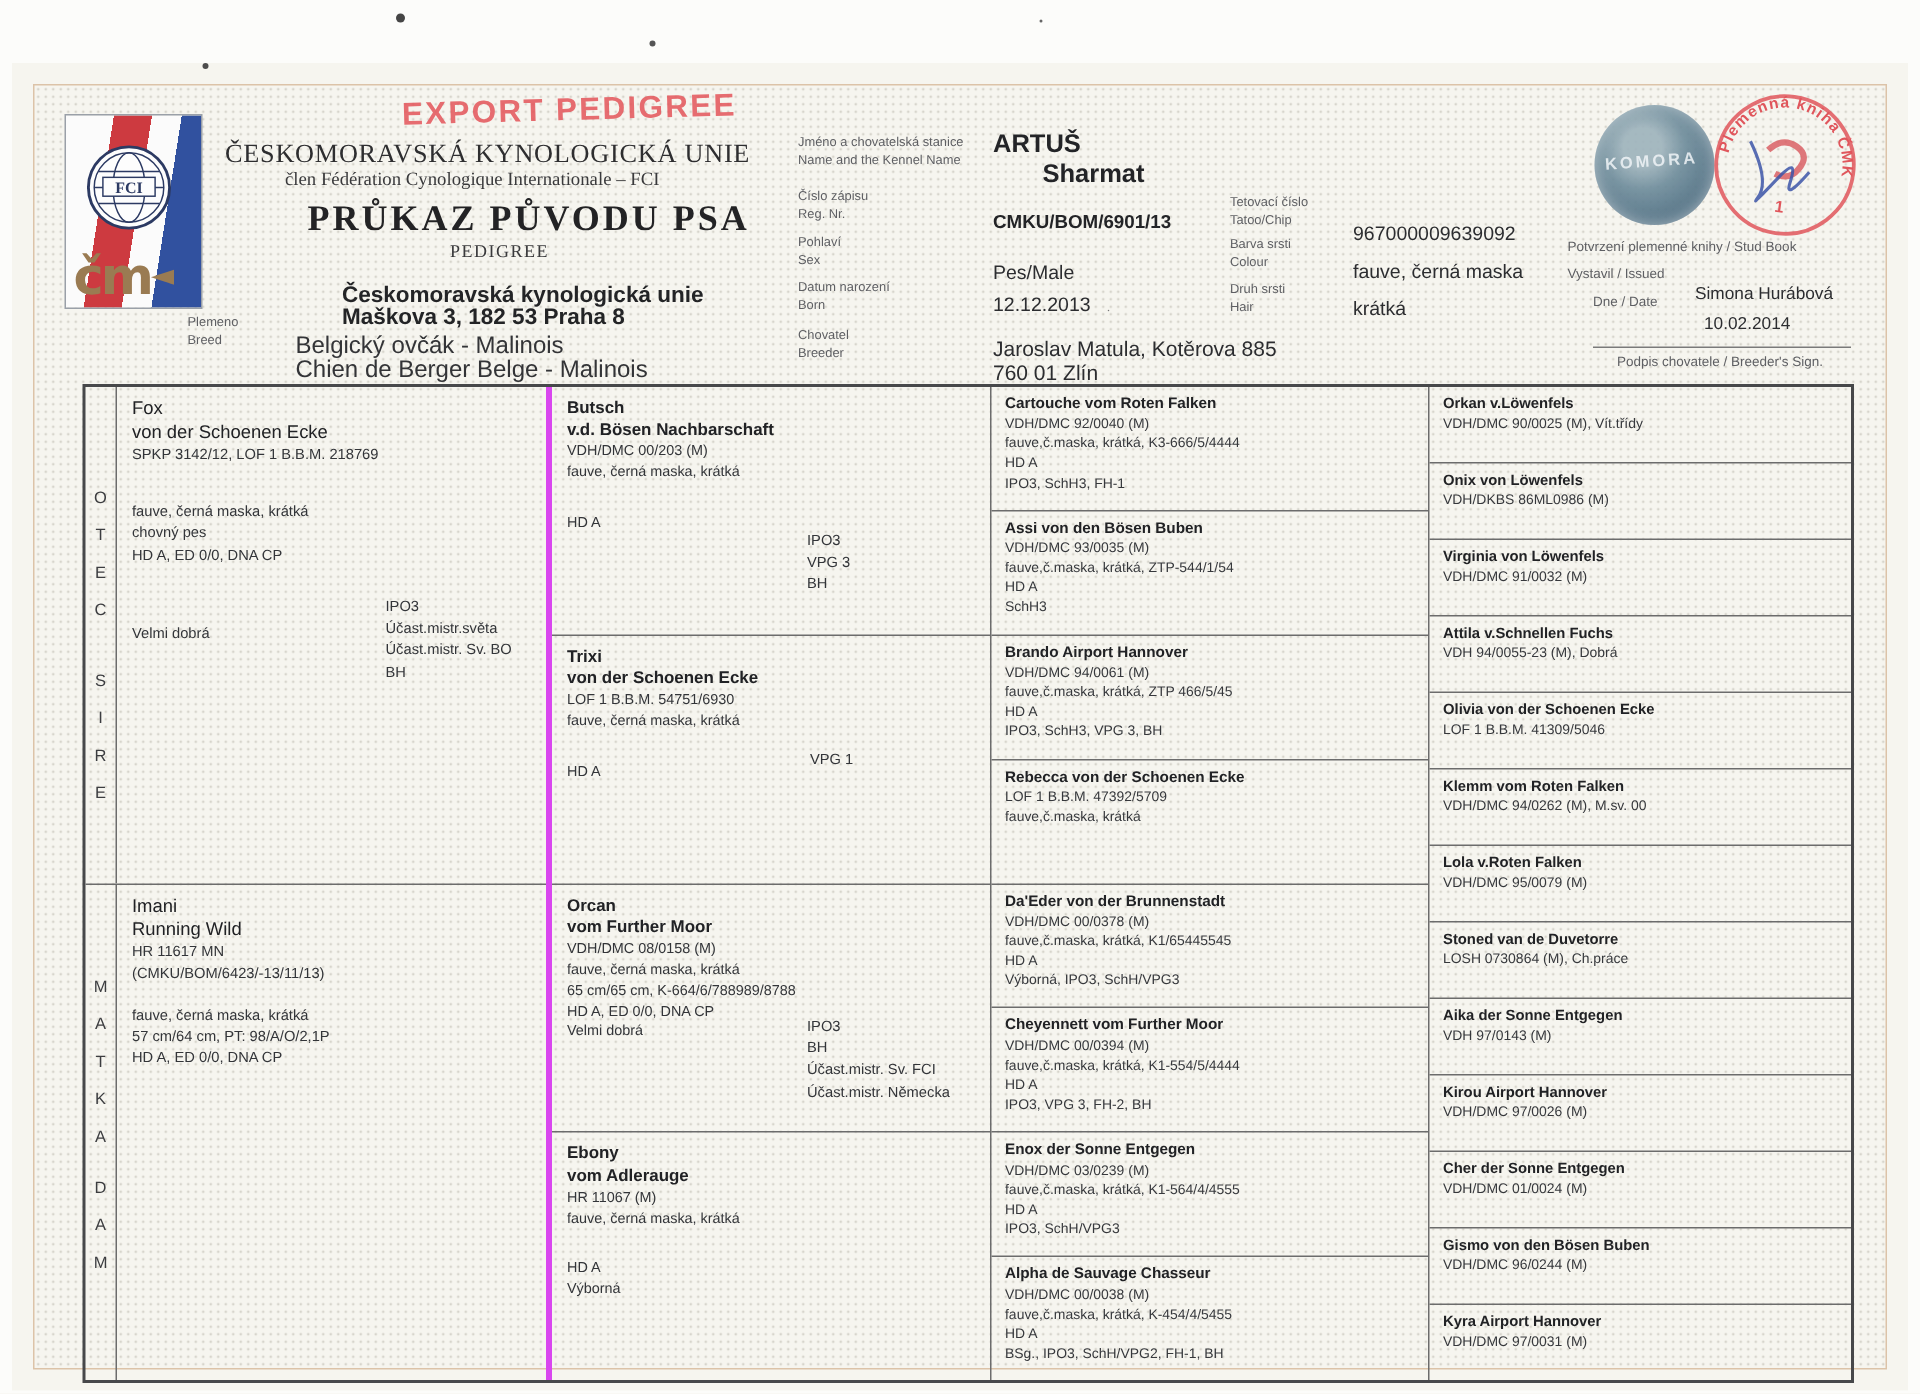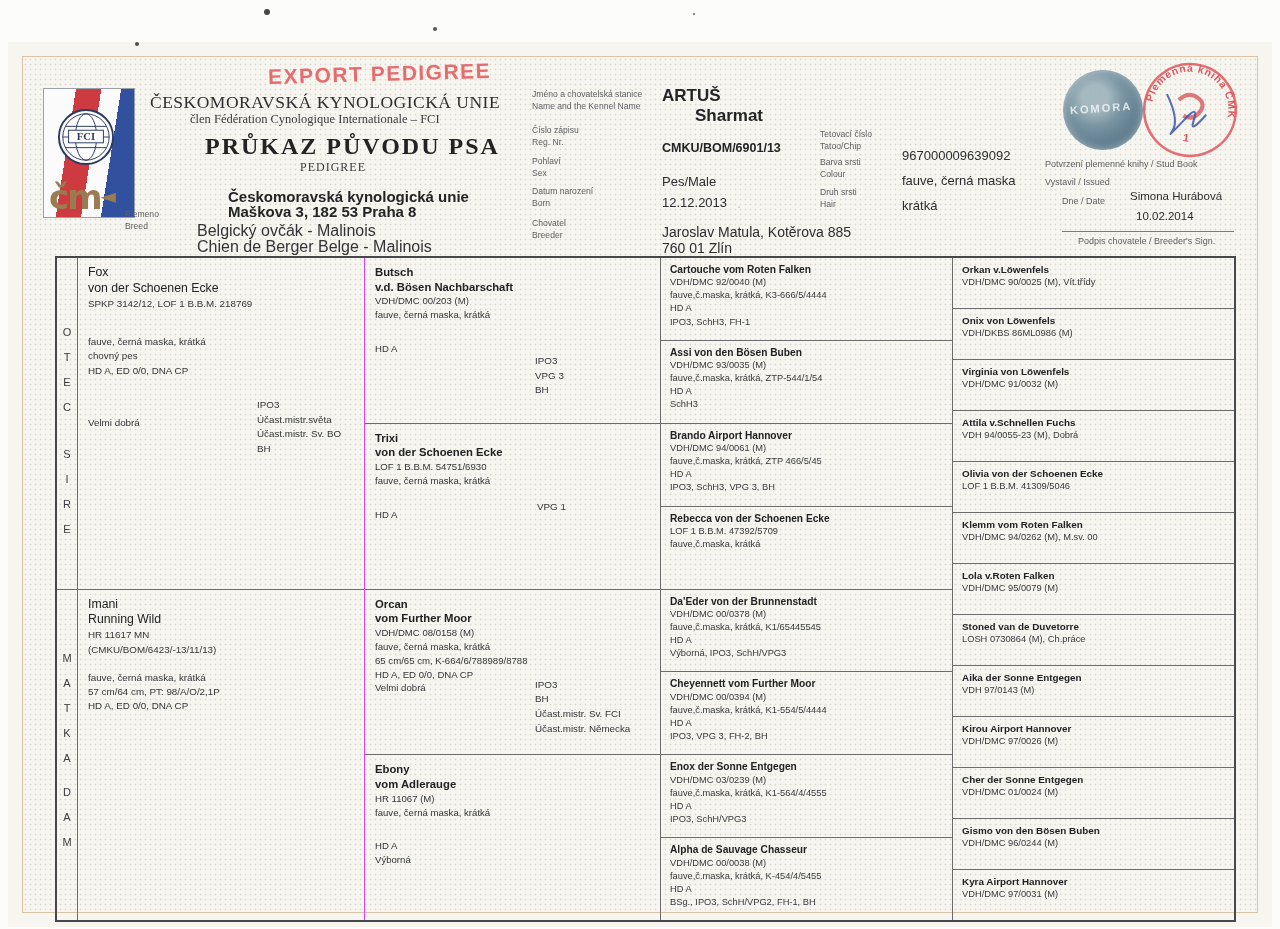--- a/index.html
+++ b/index.html
@@ -29,39 +29,39 @@
   .union{font-family:"Liberation Serif",serif;font-size:17.5px;letter-spacing:.5px;color:#2e2e30;white-space:nowrap}
   .member{font-family:"Liberation Serif",serif;font-size:12.5px;color:#3a3a3c;white-space:nowrap}
   .doc-title{font-family:"Liberation Serif",serif;font-weight:700;font-size:24px;letter-spacing:2px;color:#232325;white-space:nowrap}
   .doc-sub{font-family:"Liberation Serif",serif;font-size:12px;letter-spacing:1px;color:#3a3a3c}
   .org{font-weight:700;font-size:15px;color:#232426;white-space:nowrap}
   .breed-line{font-size:16px;color:#333437;white-space:nowrap}
   .lbl{font-size:8.6px;color:#5e5f63;line-height:1.45;white-space:nowrap}
   .val{font-size:13px;color:#2c2d30;white-space:nowrap}
   .val-b{font-weight:700;color:#232427;white-space:nowrap}
   
-  .logo{left:43px;top:88px;width:92px;height:130px;border:1px solid #9aa0a8;
+  .logo{left:43px;top:76px;width:92px;height:130px;border:1px solid #9aa0a8;
     background:linear-gradient(99deg,#fbfbfb 0 29%,#cd3a40 29% 52%,#fbfbfb 52% 70%,#31519f 70% 100%)}
   .fci-emblem{position:absolute;left:13px;top:19px;width:58px;height:58px}
   .cmu{position:absolute;left:5px;top:88px;font-weight:700;font-size:34px;color:#99795199;
     color:#9a7b52;letter-spacing:-2px;font-family:"DejaVu Sans",sans-serif}
   .cmu .tri{font-size:20px;vertical-align:6px;letter-spacing:0}
   
   .holo{left:1063px;top:70px;width:80px;height:80px;border-radius:50%;opacity:.92;
     background:radial-gradient(circle at 40% 35%,#9fb4bd 0 18%,#6f8d9c 40%,#4f6f83 70%,#3d5a70 100%);
     box-shadow:inset 0 0 10px rgba(255,255,255,.5)}
   .holo span{position:absolute;left:7px;top:32px;color:rgba(240,245,248,.85);font-weight:700;
     font-size:11px;letter-spacing:2px;transform:rotate(-4deg)}
   .redstamp{left:1140px;top:60px;width:100px;height:100px;transform:rotate(8deg)}
   .sigline{border-top:1px solid #7a7a7a;width:172px}
   
   .ptable{position:absolute;left:55px;top:256px;width:1181px;height:666px;display:flex;border:2px solid #47484a}
   .pcol{display:flex;flex-direction:column}
   .pcol.c1{width:307px}
-  .pcol.c2{width:296px;border-left:1px solid #d946ef}
+  .pcol.c2{width:296px;border-left:4px solid #d946ef}
   .pcol.c3{width:292px;border-left:1px solid #6c6c6c}
   .pcol.c4{flex:1;border-left:1px solid #6c6c6c}
   .cell{position:relative;flex:1;overflow:hidden}
   .cell + .cell{border-top:1px solid #6c6c6c}
   .vstrip{position:absolute;left:0;top:0;bottom:0;width:21px;border-right:1px solid #6c6c6c}
   .vlet{position:absolute;left:4px;writing-mode:vertical-rl;text-orientation:upright;
     letter-spacing:13px;font-size:11px;color:#3c3d40}
   .vlet.one{top:68px}
   .vlet.two{top:190px}
   .cbody{position:absolute;left:22px;top:0;right:0;bottom:0;padding:7px 8px 0 9px}

